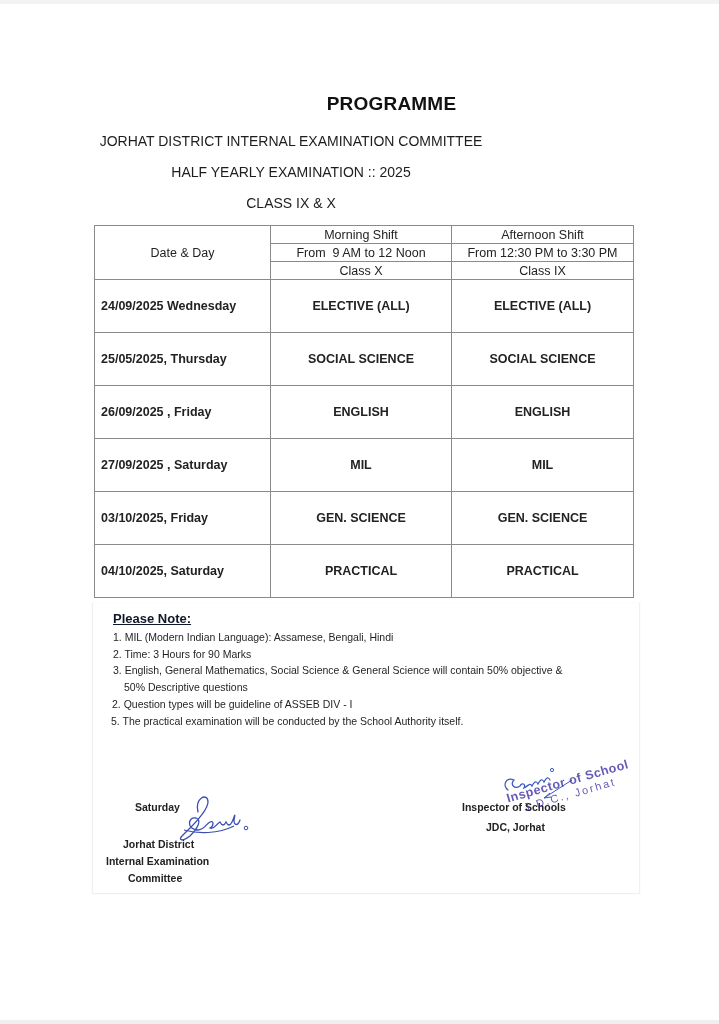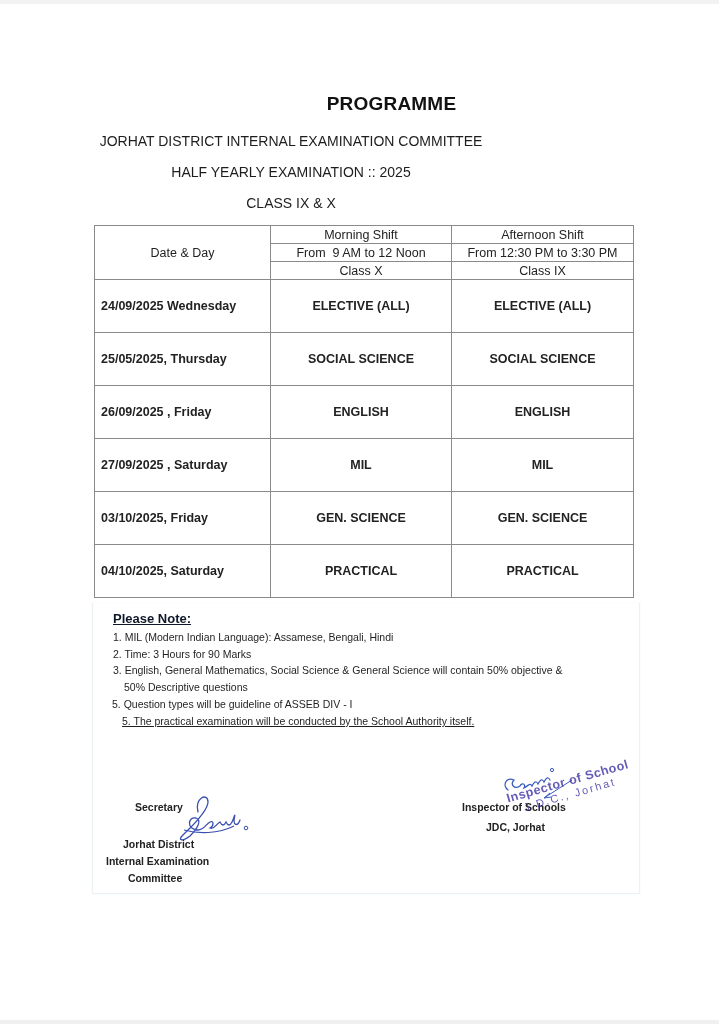--- a/index.html
+++ b/index.html
@@ -49,21 +49,21 @@
     text-decoration: underline; color: #0f172a;
   }
   .note {
     position: absolute; left: 113px; font-size: 10.5px; color: #1f1f1f; white-space: nowrap;
   }
   .n1 { top: 631px; }
   .n2 { top: 648px; }
   .n3 { top: 664px; }
   .n3b { top: 681px; left: 112px; padding-left: 12px; }
   .n4 { top: 698px; left: 112px; }
-  .n5 { top: 715px; left: 122px; text-decoration: underline; }
+  .n5 { top: 715px; left: 111px; }
 
   .sig-text { position: absolute; font-size: 10.5px; font-weight: bold; color: #222; white-space: nowrap; }
   .sec-title { left: 135px; top: 801px; }
   .sec-line1 { left: 123px; top: 838px; }
   .sec-line2 { left: 106px; top: 855px; }
   .sec-line3 { left: 128px; top: 872px; }
   .ins-title { left: 462px; top: 801px; }
   .ins-line1 { left: 486px; top: 821px; }
 
   .sig-svg { position: absolute; overflow: visible; }
@@ -130,24 +130,24 @@
     </tr>
   </tbody>
 </table>
 
 <div class="notes-box"></div>
 <div class="notes-title">Please Note:</div>
 <div class="note n1">1. MIL (Modern Indian Language): Assamese, Bengali, Hindi</div>
 <div class="note n2">2. Time: 3 Hours for 90 Marks</div>
 <div class="note n3">3. English, General Mathematics, Social Science &amp; General Science will contain 50% objective &amp;</div>
 <div class="note n3b">50% Descriptive questions</div>
-<div class="note n4">5. Question types will be guideline of ASSEB DIV - I</div>
+<div class="note n4">2. Question types will be guideline of ASSEB DIV - I</div>
 <div class="note n5">5. The practical examination will be conducted by the School Authority itself.</div>
 
-<div class="sig-text sec-title">Secretary</div>
+<div class="sig-text sec-title">Saturday</div>
 <div class="sig-text sec-line1">Jorhat District</div>
 <div class="sig-text sec-line2">Internal Examination</div>
 <div class="sig-text sec-line3">Committee</div>
 <svg class="sig-svg" style="left:168px; top:790px;" width="90" height="60" viewBox="0 0 90 60">
   <path d="M30 22 C 26 8, 40 2, 40 12 C 40 22, 20 40, 14 46 C 10 50, 14 52, 22 46 C 30 38, 34 30, 28 28 C 20 26, 18 40, 30 40 C 36 40, 38 34, 42 32 C 46 30, 46 36, 42 38 C 46 40, 48 34, 52 32 C 54 36, 56 36, 58 32 C 60 36, 62 36, 64 32 C 66 28, 68 20, 66 30 C 66 36, 70 36, 72 30" fill="none" stroke="#3a4fb0" stroke-width="1.3" stroke-linecap="round"></path>
   <path d="M16 40 C 30 44, 50 44, 66 36" fill="none" stroke="#3a4fb0" stroke-width="1.1"></path>
   <circle cx="78" cy="38" r="1.8" fill="none" stroke="#3a4fb0" stroke-width="1"></circle>
 </svg>
 
 <div class="sig-text ins-title">Inspector of Schools</div>

